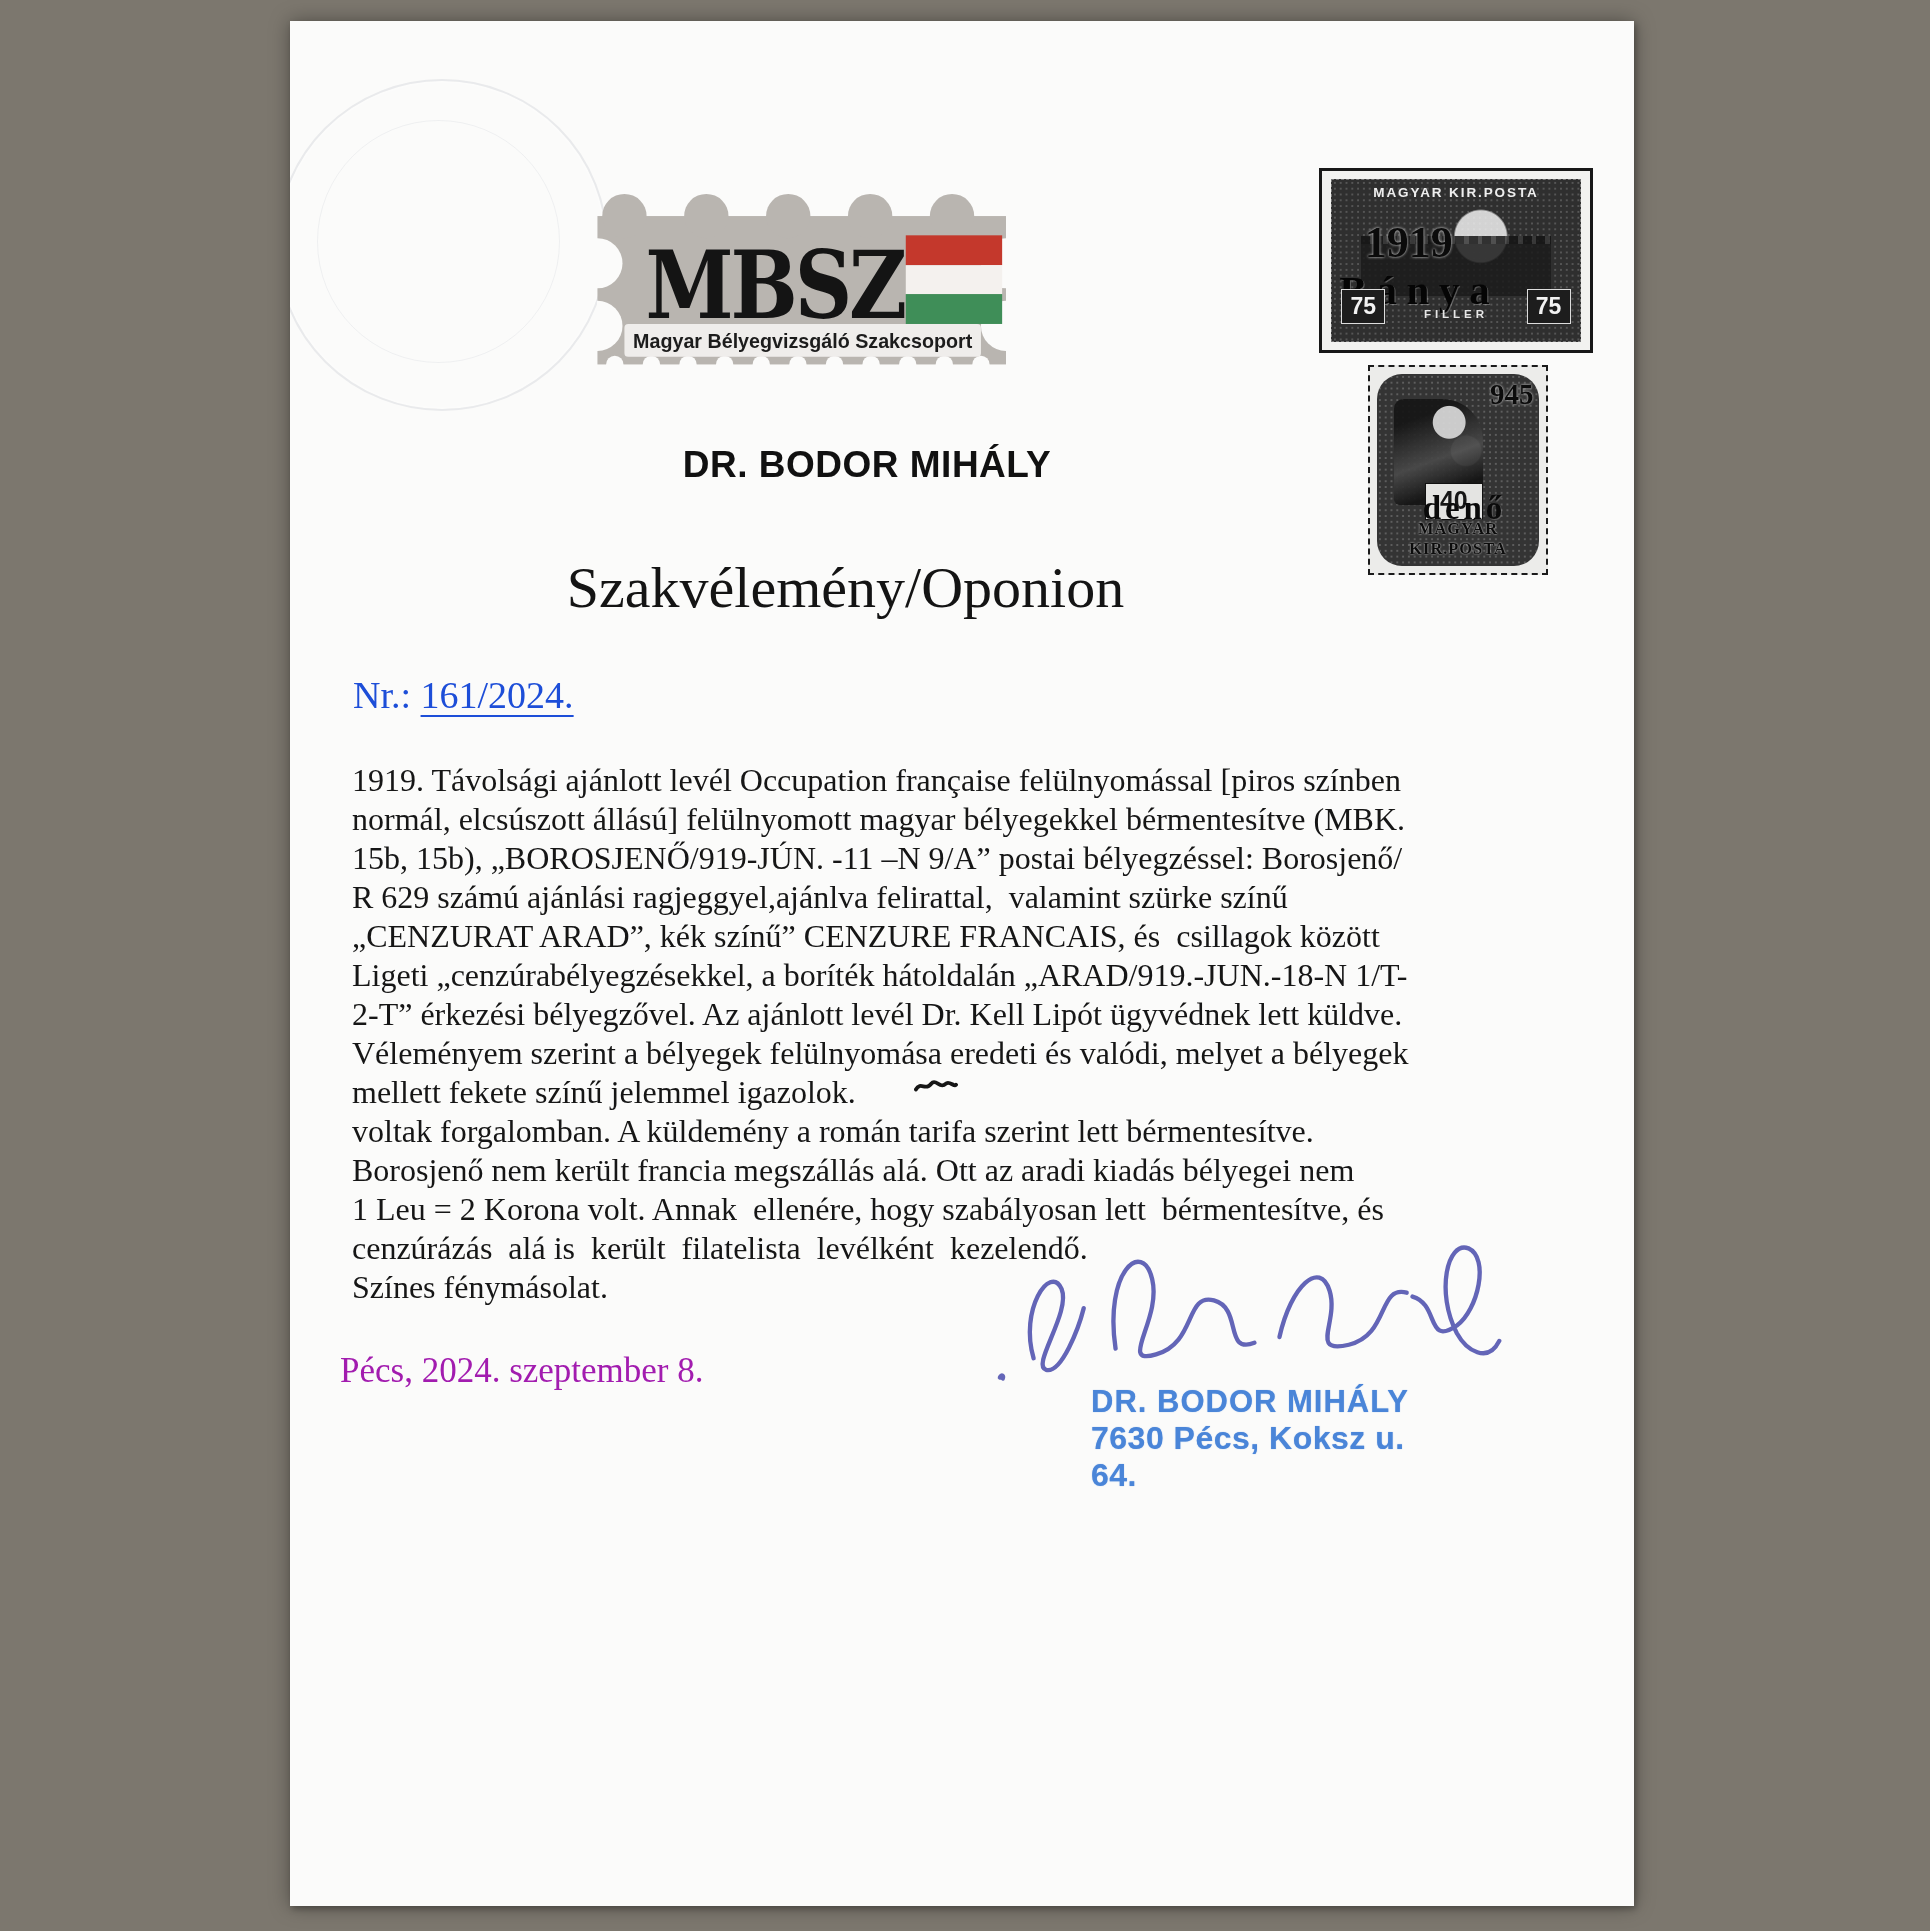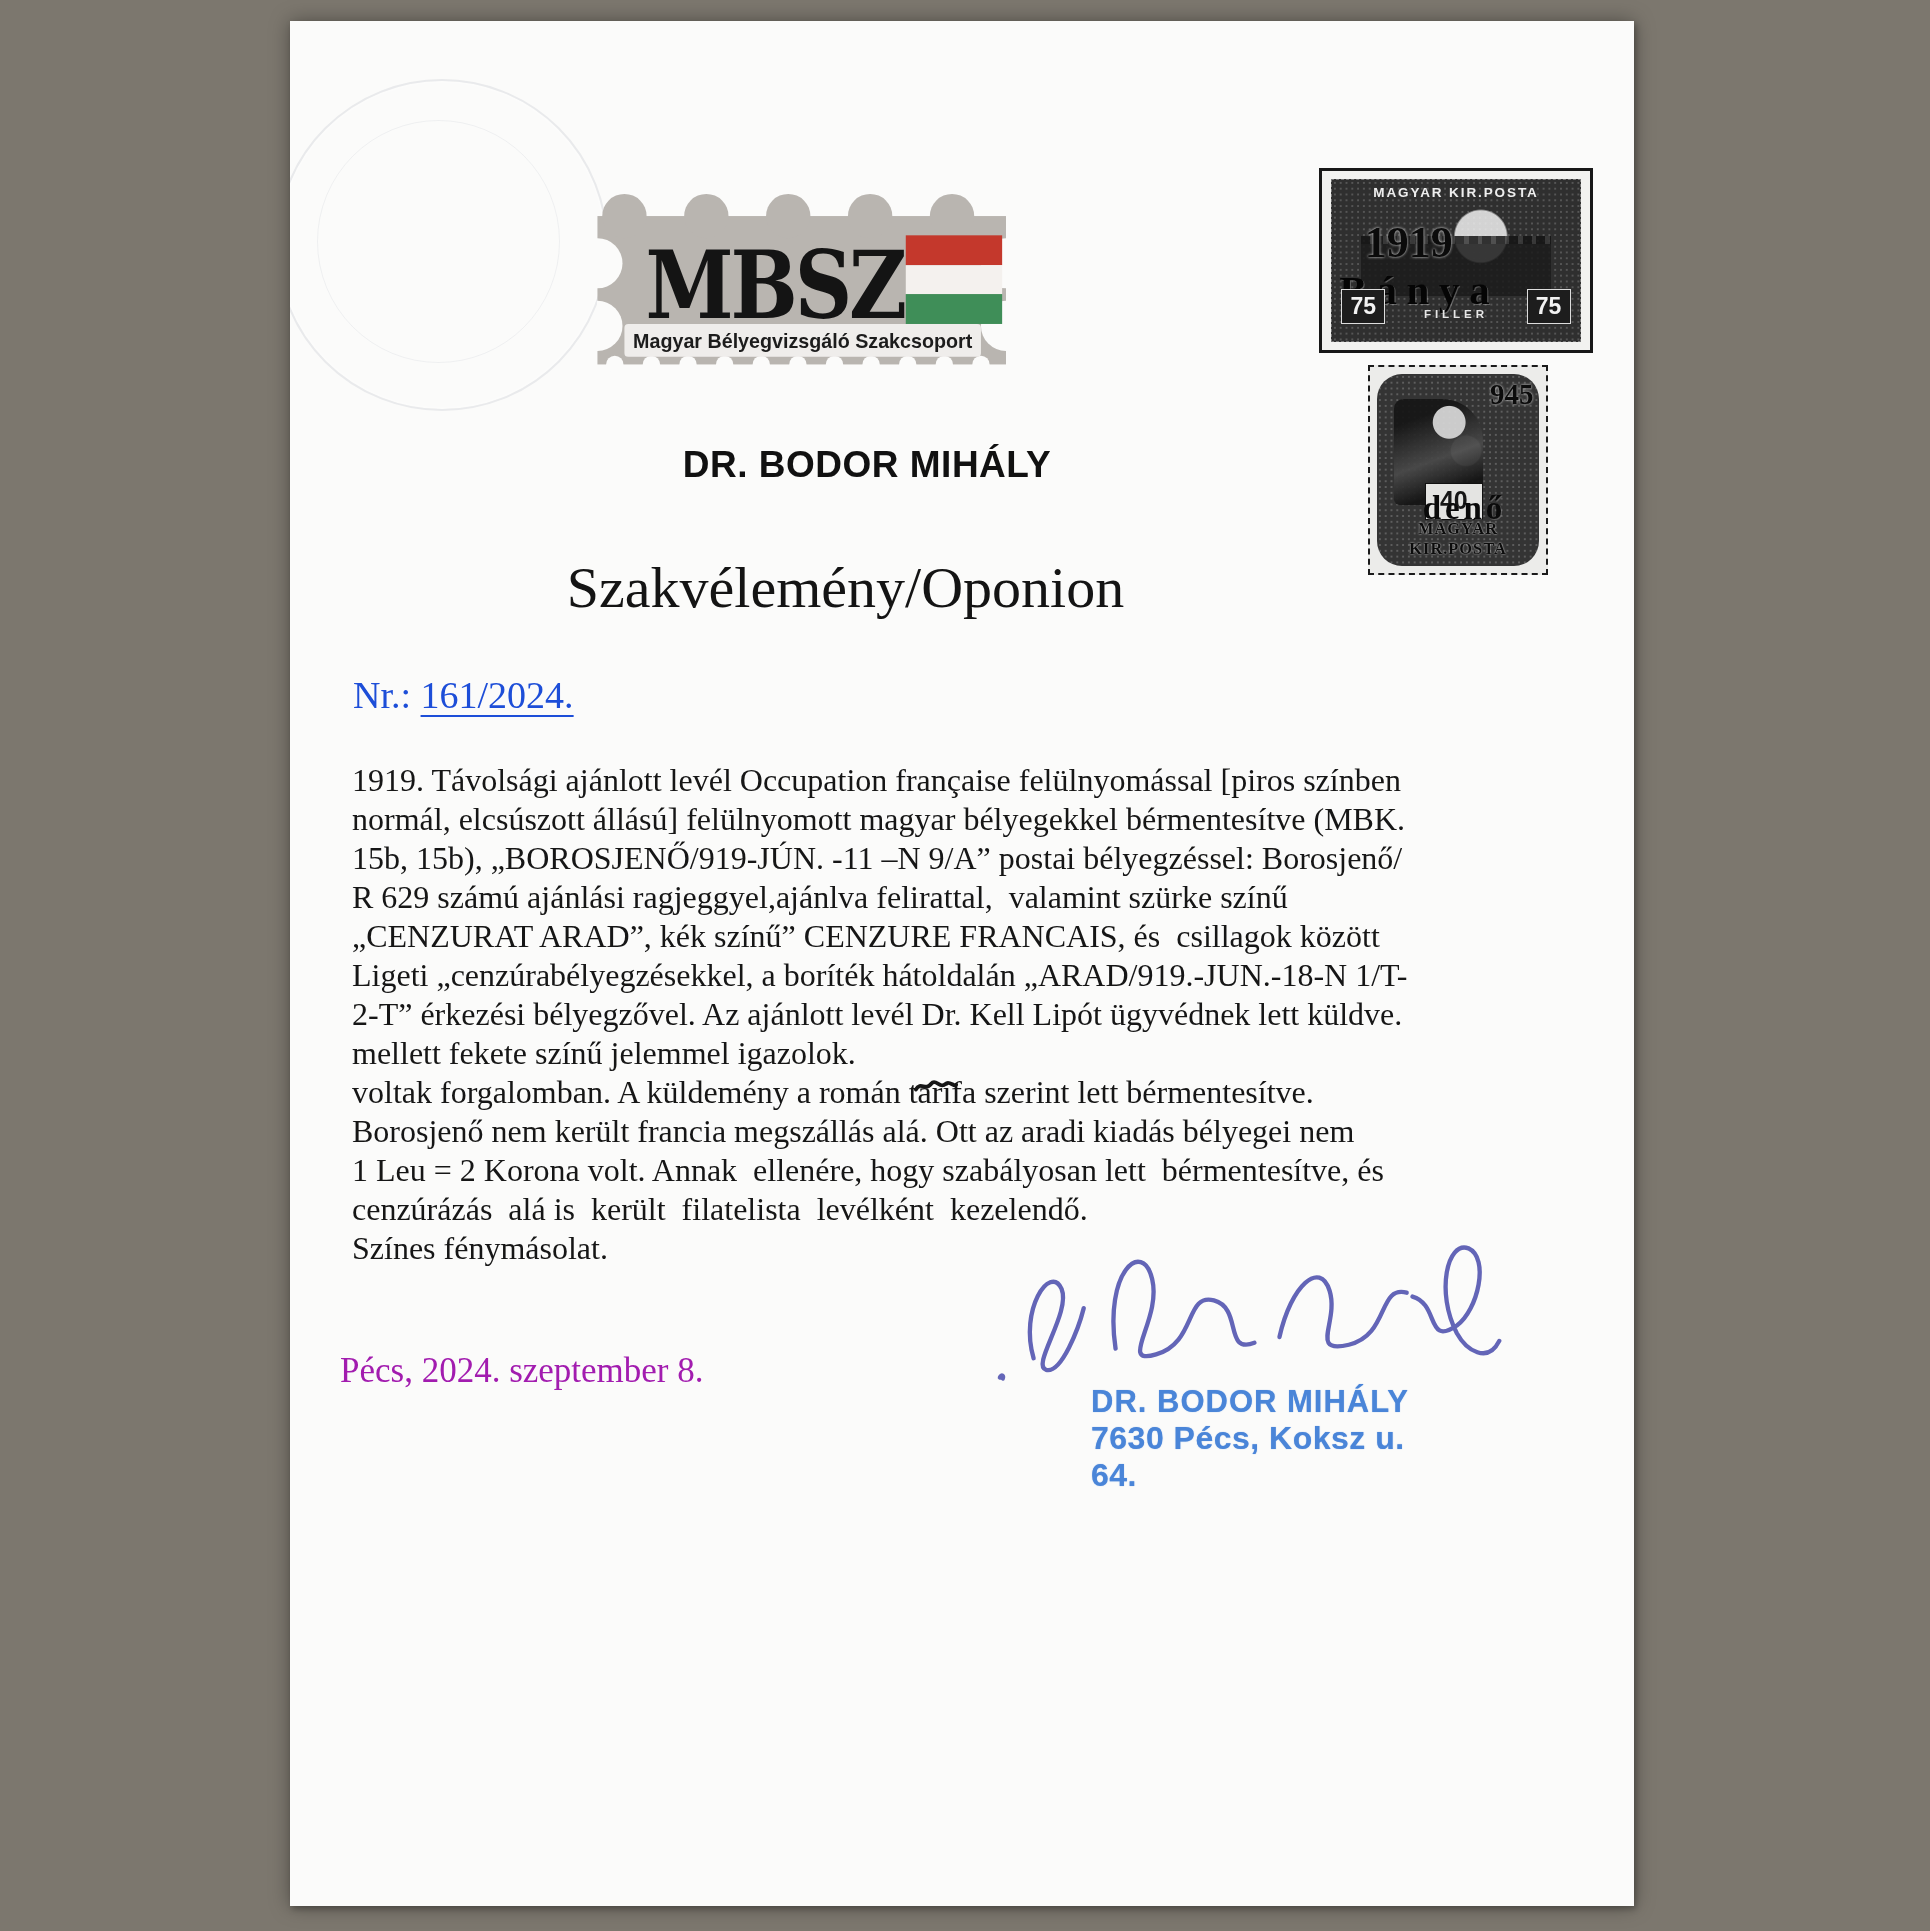--- a/index.html
+++ b/index.html
@@ -243,20 +243,21 @@
   <div class="nr-line"><span>Nr.: </span><span class="nr-number">161/2024.</span></div>
 
   <div class="body-text">
       <div class="body-line">1919. Távolsági ajánlott levél Occupation française felülnyomással [piros színben</div>
       <div class="body-line">normál, elcsúszott állású] felülnyomott magyar bélyegekkel bérmentesítve (MBK.</div>
       <div class="body-line">15b, 15b), „BOROSJENŐ/919-JÚN. -11 –N 9/A” postai bélyegzéssel: Borosjenő/</div>
       <div class="body-line">R 629 számú ajánlási ragjeggyel,ajánlva felirattal,  valamint szürke színű</div>
       <div class="body-line">„CENZURAT ARAD”, kék színű” CENZURE FRANCAIS, és  csillagok között</div>
       <div class="body-line">Ligeti „cenzúrabélyegzésekkel, a boríték hátoldalán „ARAD/919.-JUN.-18-N 1/T-</div>
       <div class="body-line">2-T” érkezési bélyegzővel. Az ajánlott levél Dr. Kell Lipót ügyvédnek lett küldve.</div>
+      <div class="body-line">Véleményem szerint a bélyegek felülnyomása eredeti és valódi, melyet a bélyegek</div>
       <div class="body-line">mellett fekete színű jelemmel igazolok.</div>
       <div class="body-line">voltak forgalomban. A küldemény a román tarifa szerint lett bérmentesítve.</div>
       <div class="body-line">Borosjenő nem került francia megszállás alá. Ott az aradi kiadás bélyegei nem</div>
       <div class="body-line">1 Leu = 2 Korona volt. Annak  ellenére, hogy szabályosan lett  bérmentesítve, és</div>
       <div class="body-line">cenzúrázás  alá is  került  filatelista  levélként  kezelendő.</div>
       <div class="body-line">Színes fénymásolat.</div>
     </div>
 
   <svg class="ink-mark" viewBox="0 0 48 20">
     <path d="M3,13 C8,4 13,15 19,7 C24,1 28,13 34,7 C38,3 43,11 45,8" fill="none" stroke="#161616" stroke-width="4" stroke-linecap="round"></path>

